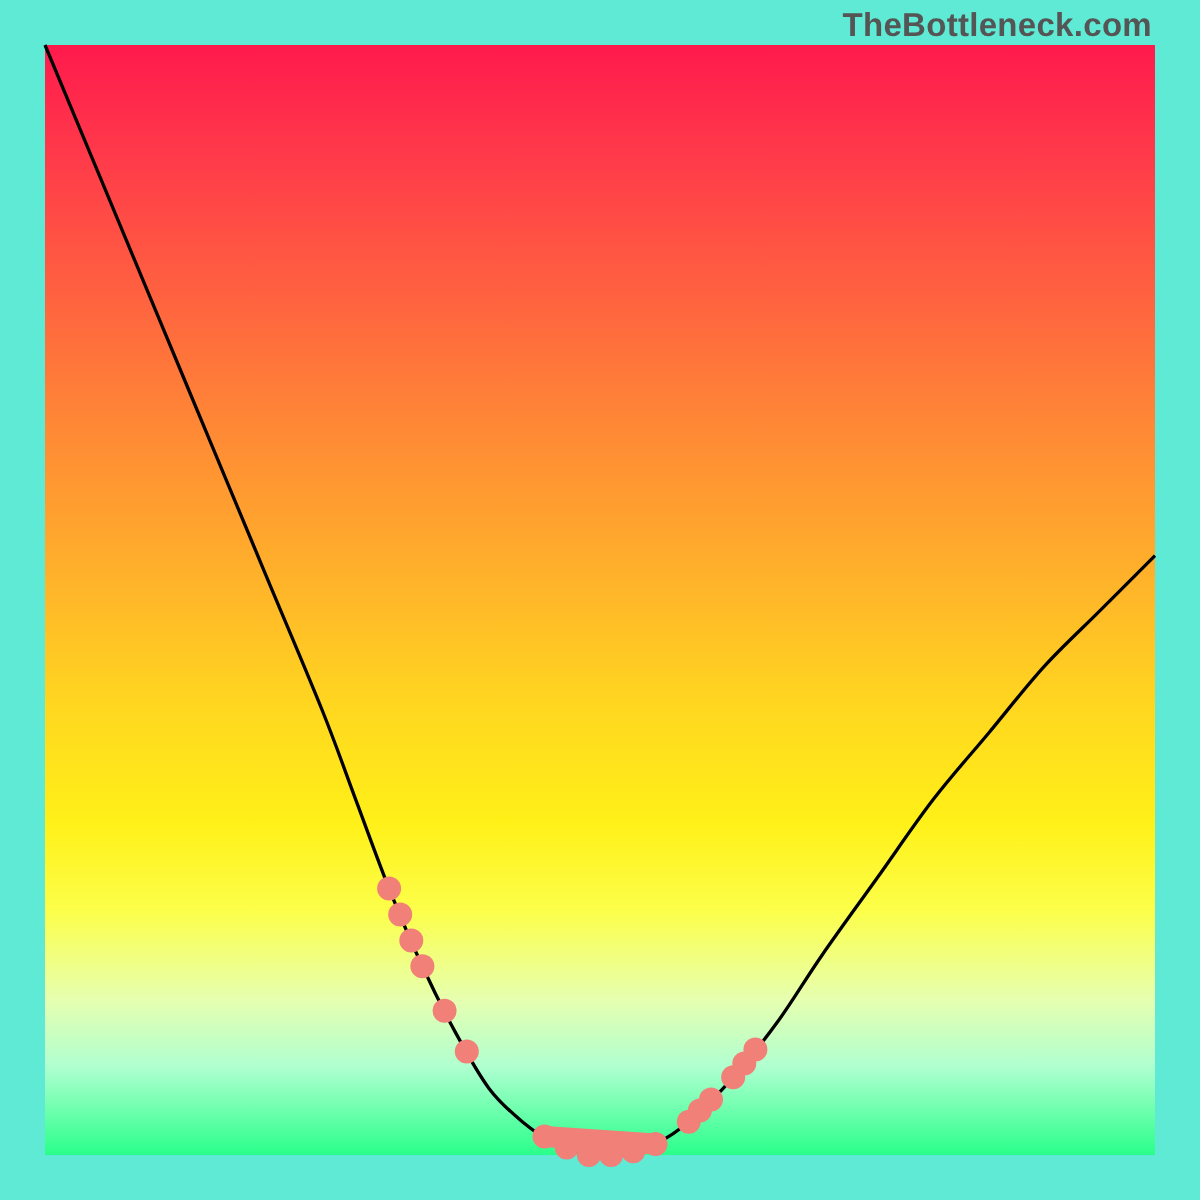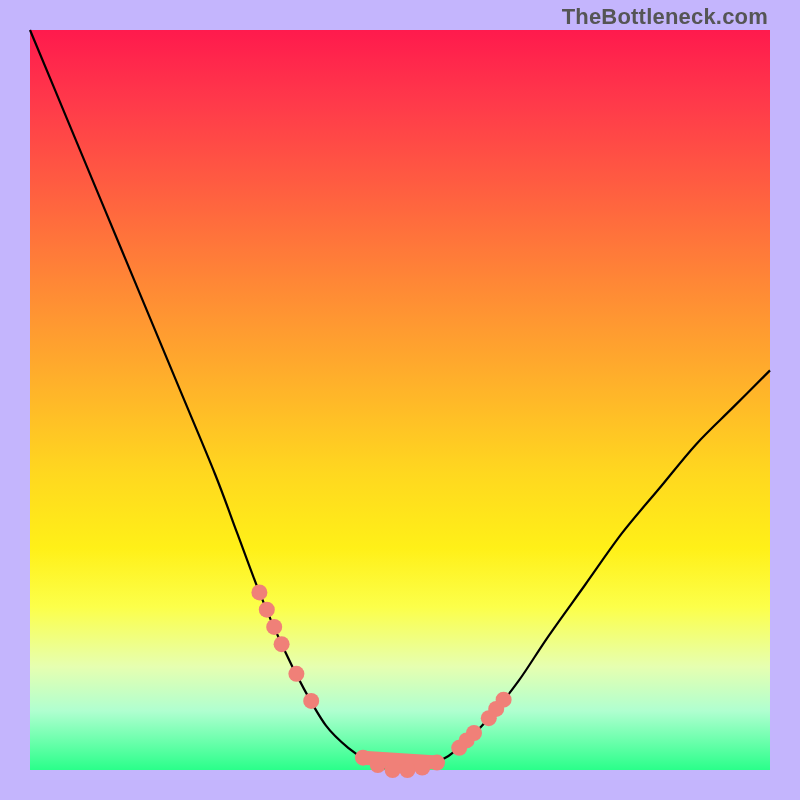--- a/index.html
+++ b/index.html
@@ -8,21 +8,21 @@
     background: #000;
     width: 800px;
     height: 800px;
     overflow: hidden;
     font-family: Arial, Helvetica, sans-serif;
   }
   .chart-frame {
     position: relative;
     width: 800px;
     height: 800px;
-    background: #c4b5fd;
+    background: #5eead4;
   }
   .plot-area {
     position: absolute;
     left: 30px;
     top: 30px;
     width: 740px;
     height: 740px;
     background: linear-gradient(to bottom,
       #ff1a4d 0%,
       #ff3a4a 10%,

